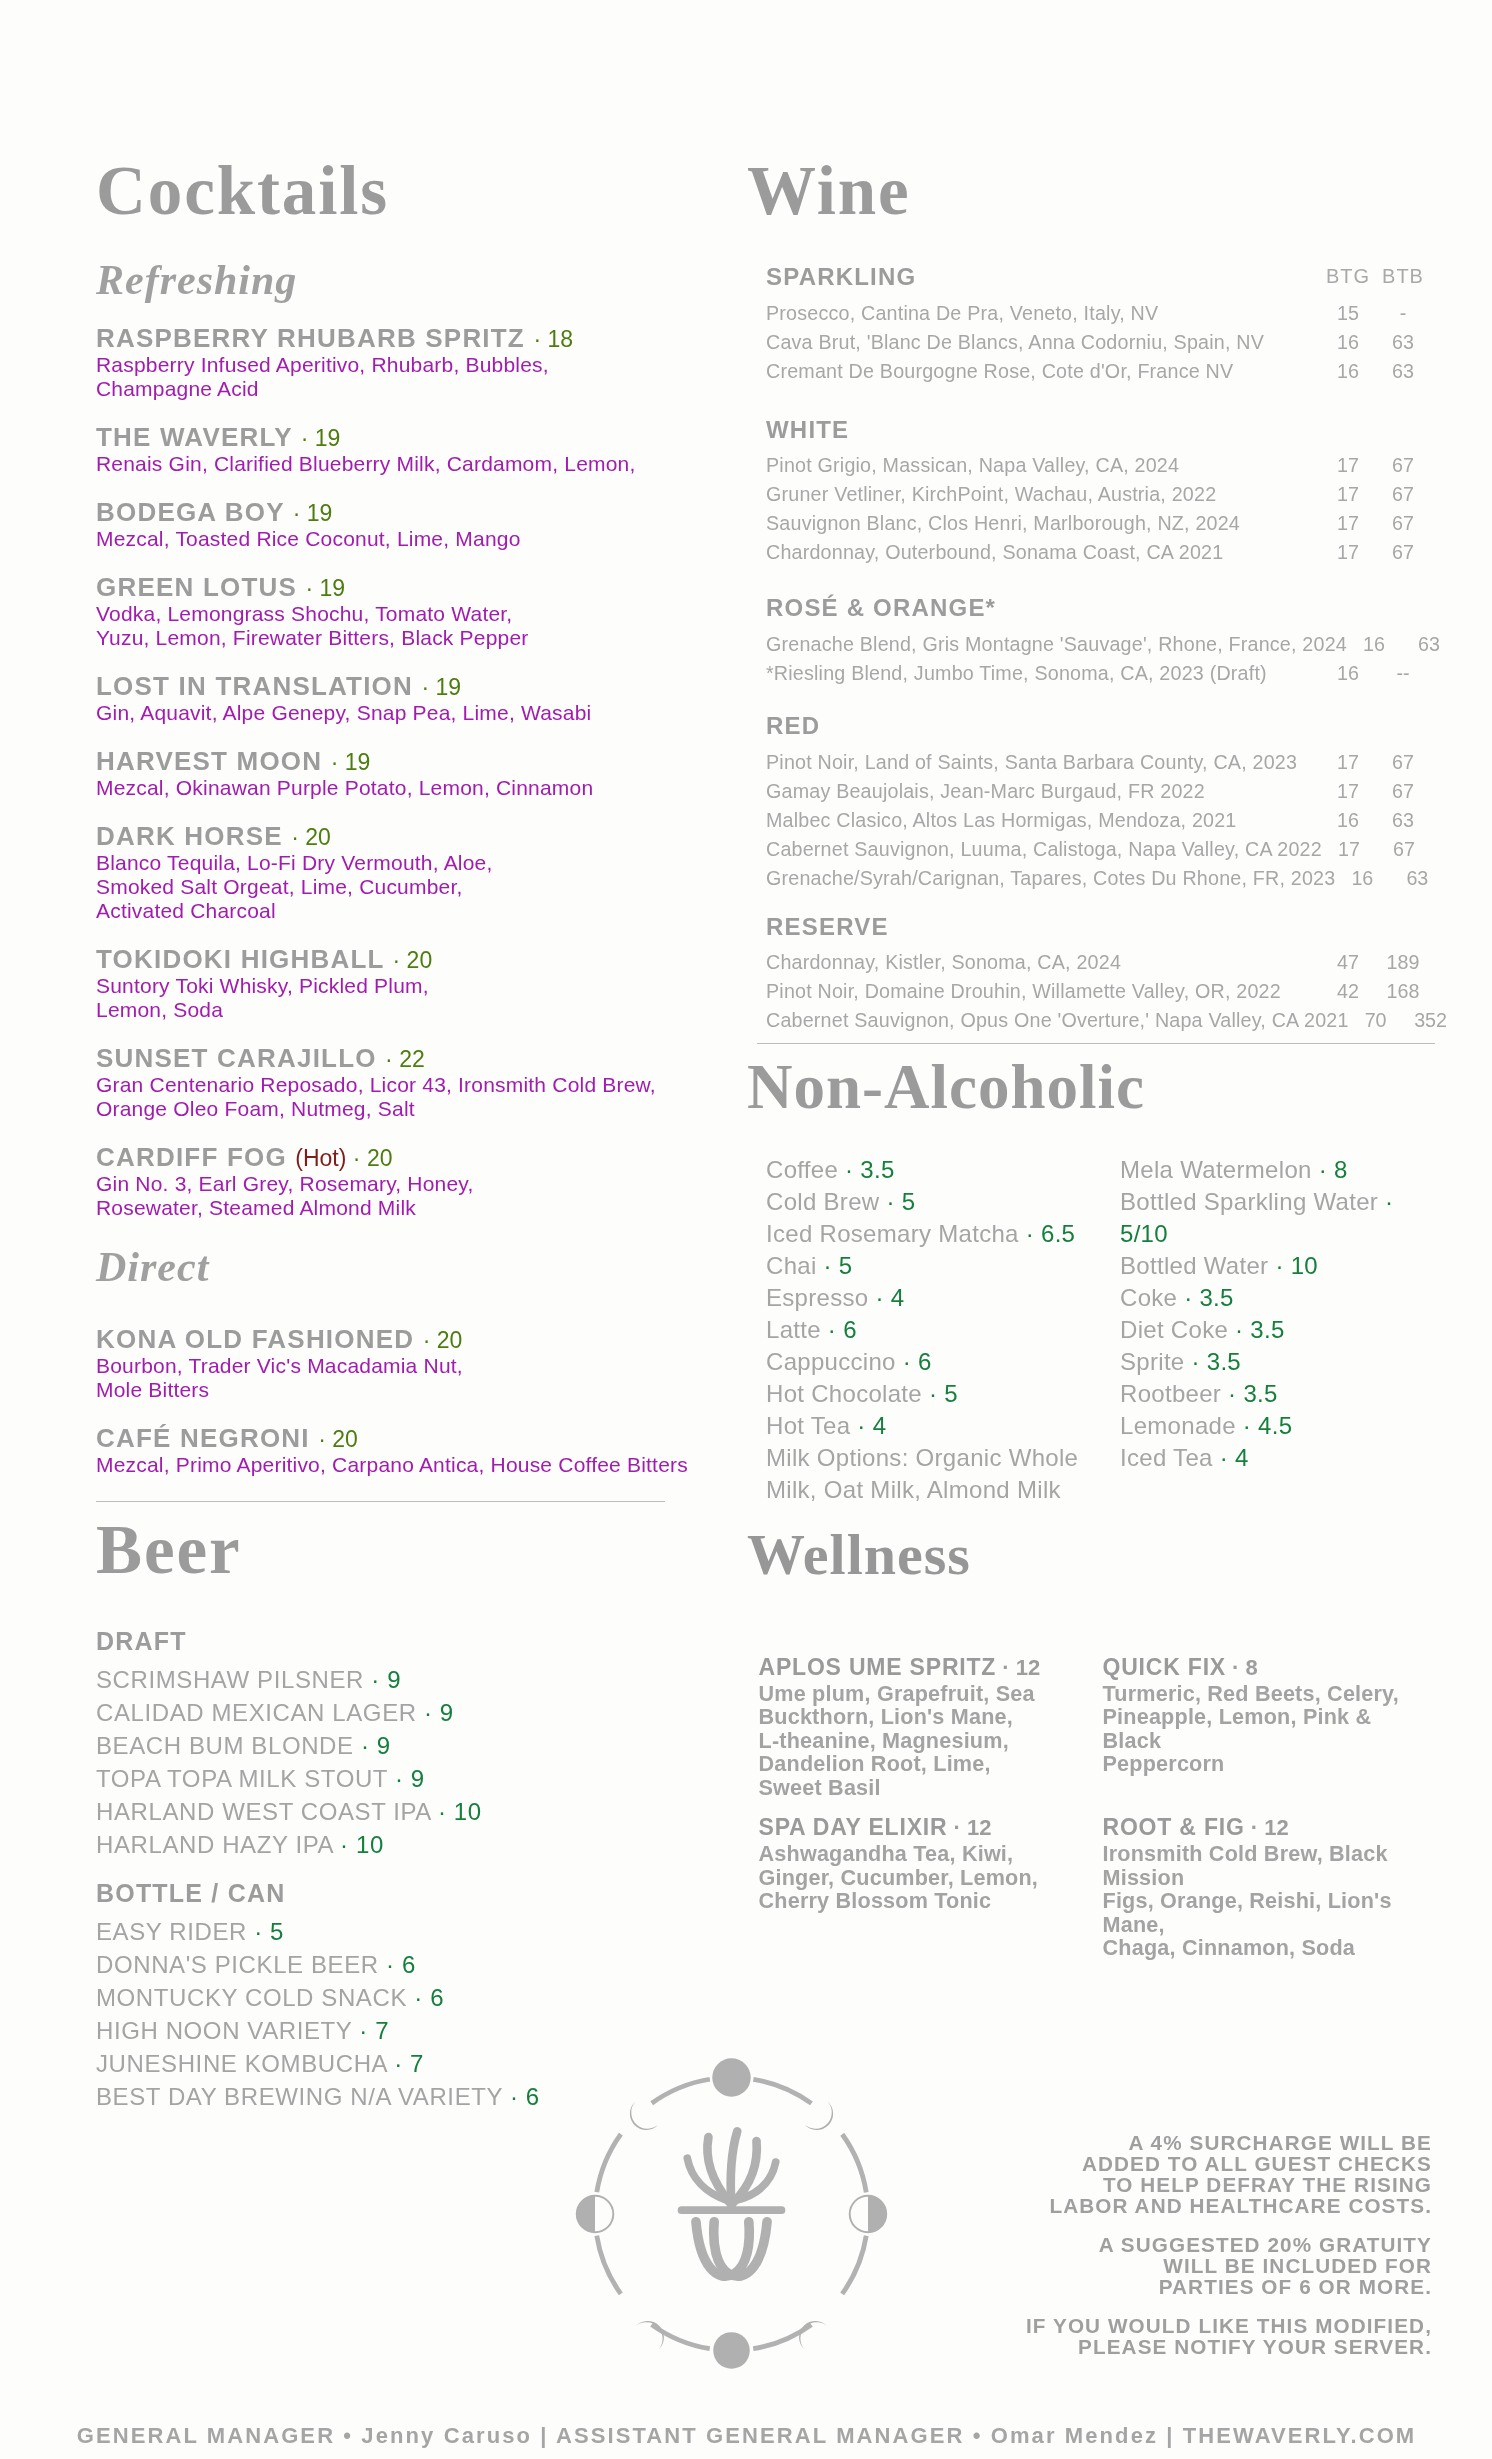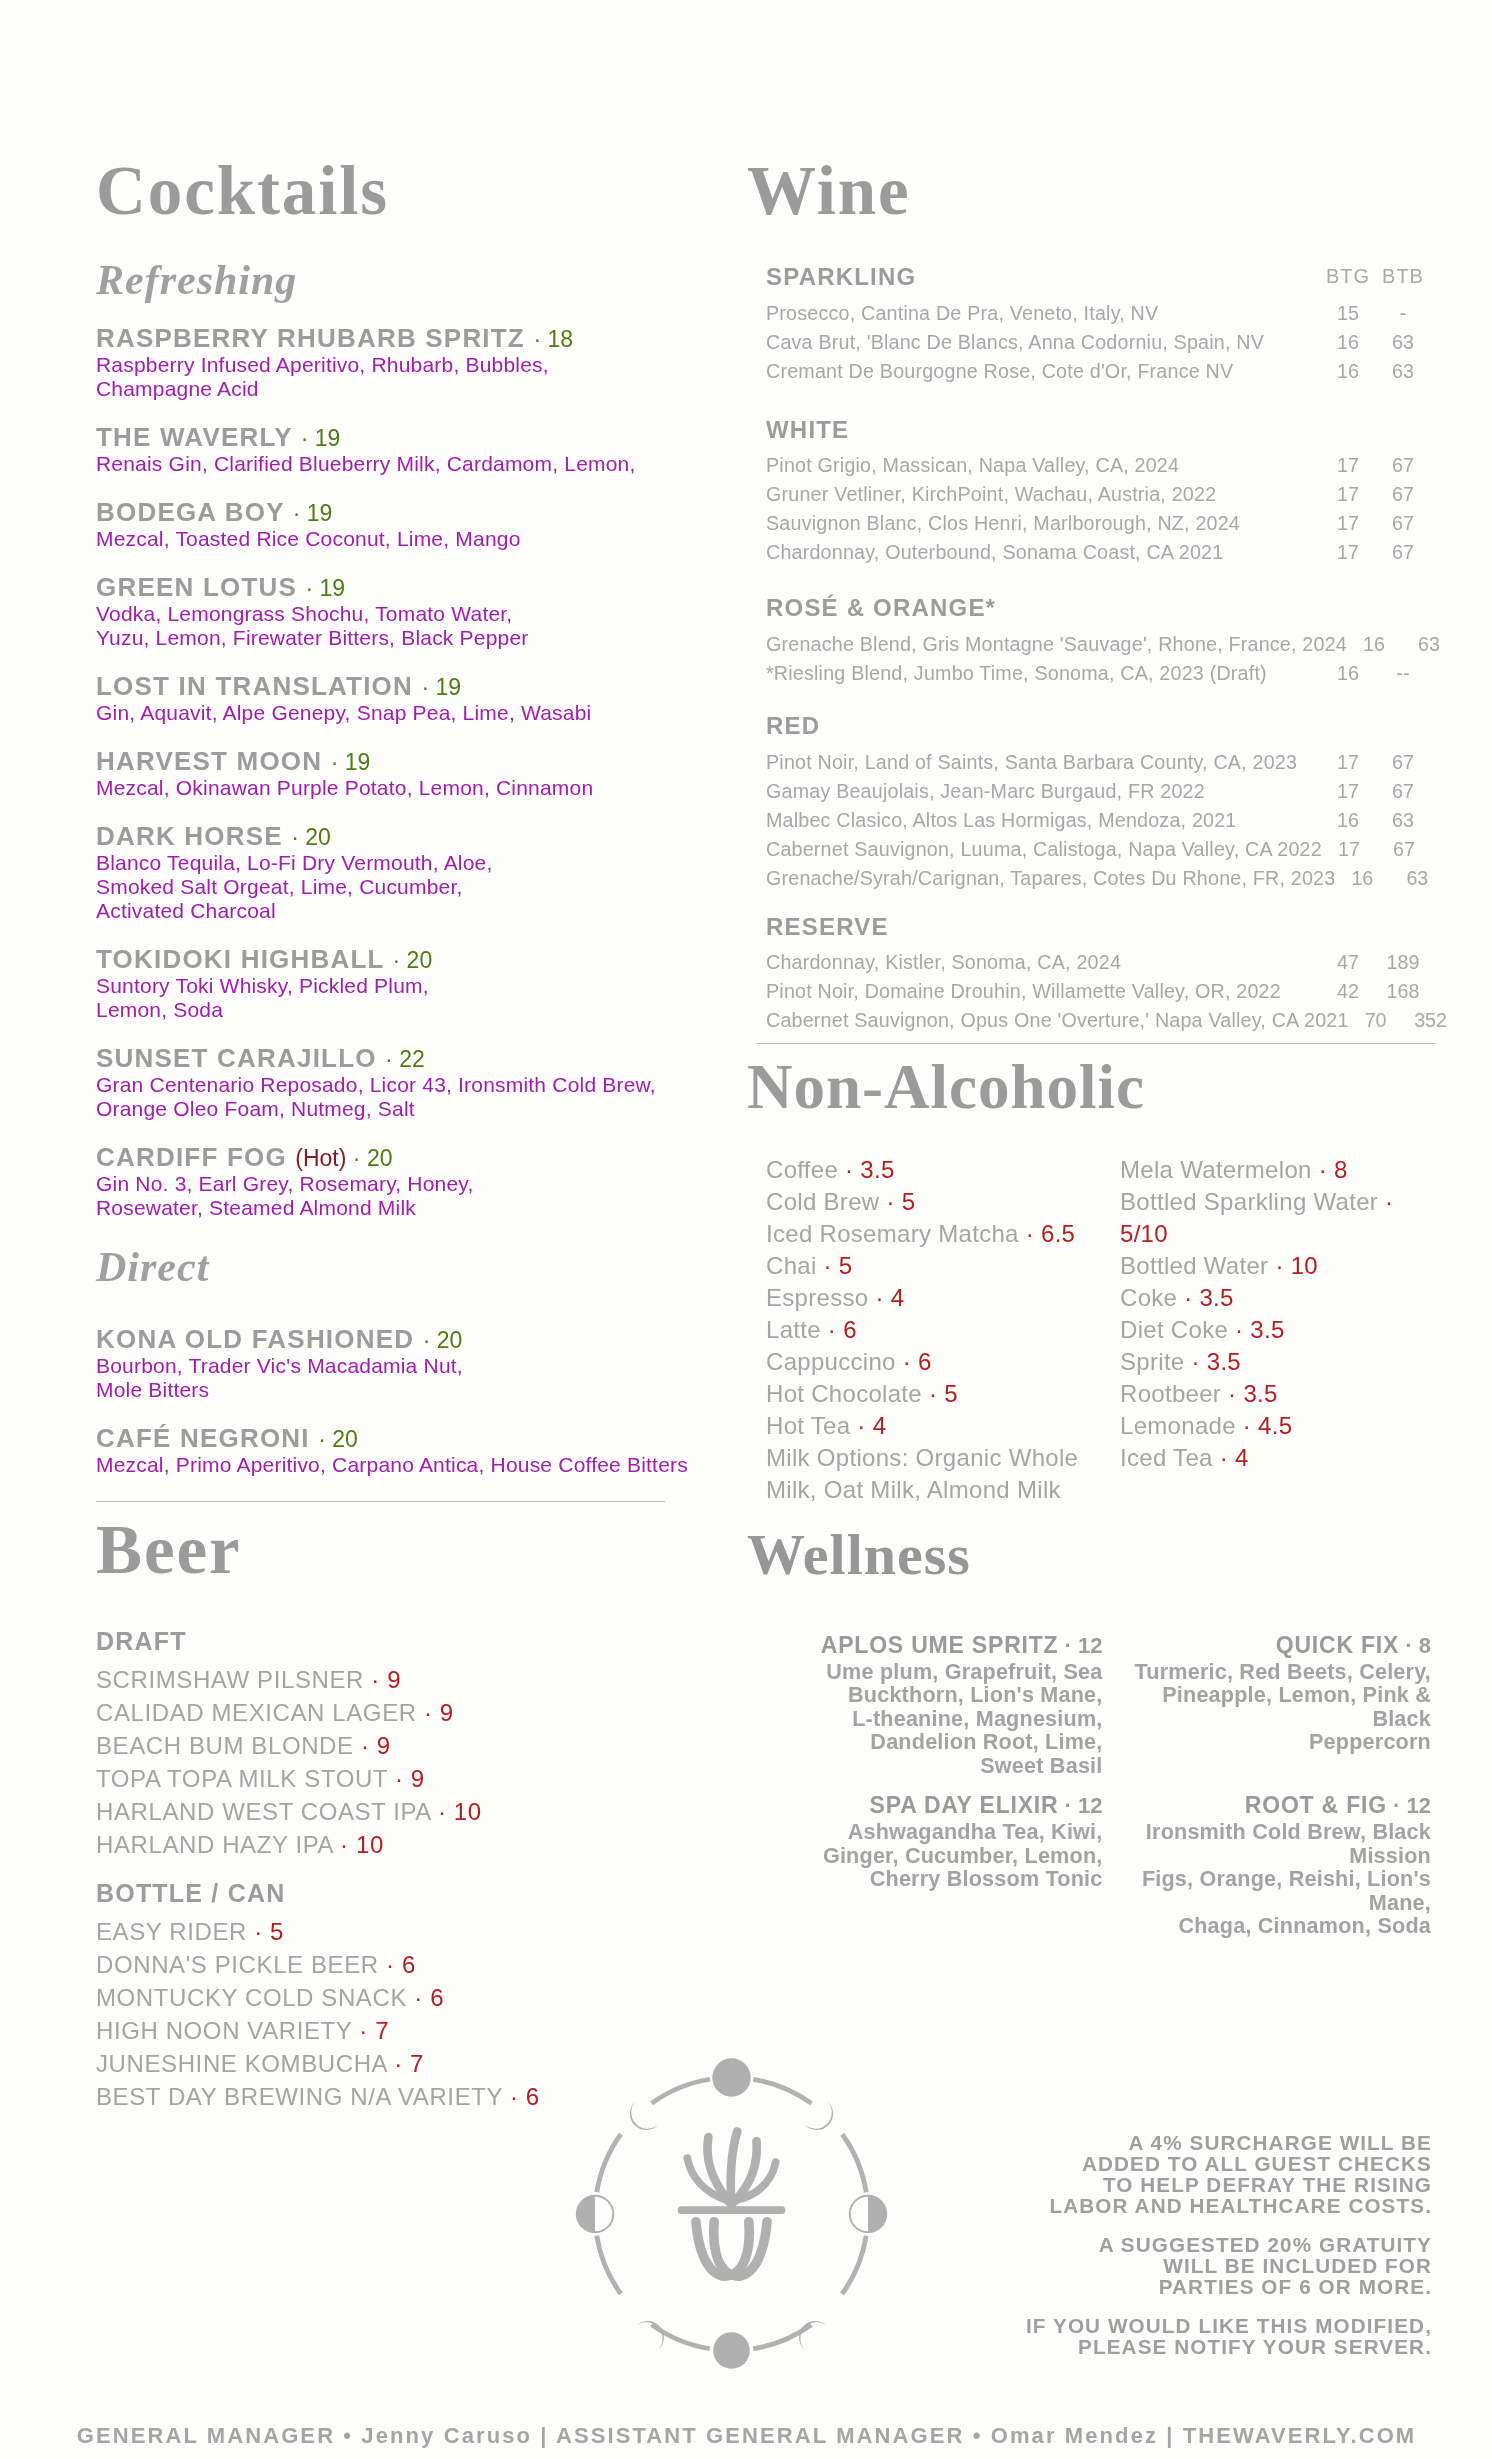--- a/index.html
+++ b/index.html
@@ -23,42 +23,42 @@
   .cprice{font-weight:normal;font-size:23px;color:#4d7c0f;letter-spacing:0;}
   .cprice::before{content:" · ";}
   .c-desc{font-size:21px;color:#a21caf;line-height:24px;white-space:pre-line;margin-top:1px;letter-spacing:0.2px;}
   .divider{border:none;border-top:1.5px solid #bdbdbd;margin:11.5px 0 0 0;width:569px;}
   #beer-title{margin-top:14.4px;font-size:69px;}
   .list-h{font-size:25px;font-weight:bold;color:#9c9c9c;letter-spacing:1.2px;line-height:27px;}
   #draft-h{margin-top:43px;}
   #bottle-h{margin-top:19px;}
   .b-items{margin-top:7.7px;}
   .b-row{font-size:24px;line-height:33px;color:#a4a4a4;letter-spacing:0.6px;}
-  .pr{color:#b91c1c;}
+  .pr{color:#15803d;}
   .pr::before{content:"· ";}
   .pr:empty{display:none;}
   
   #right-col{position:absolute;left:747px;top:157px;width:684px;}
   #wine-title{font-size:69px;}
   .w-grid{display:grid;grid-template-columns:1fr 54px 56px;column-gap:0;margin-left:19px;}
   .w-head{margin-top:36px;line-height:29px;}
   .w-head .lbl{font-size:24px;font-weight:bold;color:#9c9c9c;letter-spacing:1.2px;}
   .w-head .cg,.w-head .cb{font-size:20px;color:#a9a9a9;text-align:center;letter-spacing:1px;align-self:end;}
   .w-rows{margin-top:7.7px;margin-left:19px;}
   .w-row{display:grid;grid-template-columns:1fr 54px 56px;line-height:29px;}
   .wd{font-size:19.7px;color:#a7a7a7;white-space:nowrap;letter-spacing:0.2px;}
   .wg,.wb{font-size:19.7px;color:#a7a7a7;text-align:center;}
   .m30{margin-top:29px;}.m27{margin-top:26px;}.m24{margin-top:23px;}.m20{margin-top:19px;}
   #wine-divider{width:678px;margin-left:9.6px;margin-top:7.7px;}
   #na-title{font-size:63px;margin-top:11.5px;letter-spacing:1px;}
   #na-cols{display:grid;grid-template-columns:354px auto;margin-top:35px;margin-left:19px;}
   .na-row{font-size:24px;line-height:32px;color:#a5a5a5;letter-spacing:0.3px;}
   .na-n{white-space:pre-line;}
   #wellness-title{font-size:58px;margin-top:20px;letter-spacing:1px;color:#979797;}
-  #well-grid{display:grid;grid-template-columns:344px auto;grid-row-gap:16.3px;margin-top:49px;margin-left:11.5px;text-align:right;}
+  #well-grid{display:grid;grid-template-columns:344px auto;grid-row-gap:16.3px;margin-top:71px;margin-left:11.5px;}
   .well-name{font-size:23px;font-weight:bold;color:#9a9a9a;letter-spacing:0.8px;line-height:25px;}
   .well-name .cprice{font-weight:bold;font-size:22px;color:#9d9d9d;}
   .well-desc{font-size:21.6px;font-weight:bold;color:#a3a3a3;line-height:23.5px;white-space:pre-line;margin-top:1.9px;letter-spacing:0.2px;}
   
   #foot-notes{position:absolute;right:61px;top:2132px;width:413px;text-align:right;}
   .note-p{font-size:20.7px;font-weight:bold;color:#9f9f9f;line-height:21px;letter-spacing:1.1px;white-space:pre-line;}
   .note-p + .note-p{margin-top:18px;}
   #bottom-line{position:absolute;left:0;top:2423px;width:100%;text-align:center;
     font-size:22px;font-weight:bold;color:#a5a5a5;letter-spacing:2.1px;}
   #logo{position:absolute;left:568px;top:2041px;}

